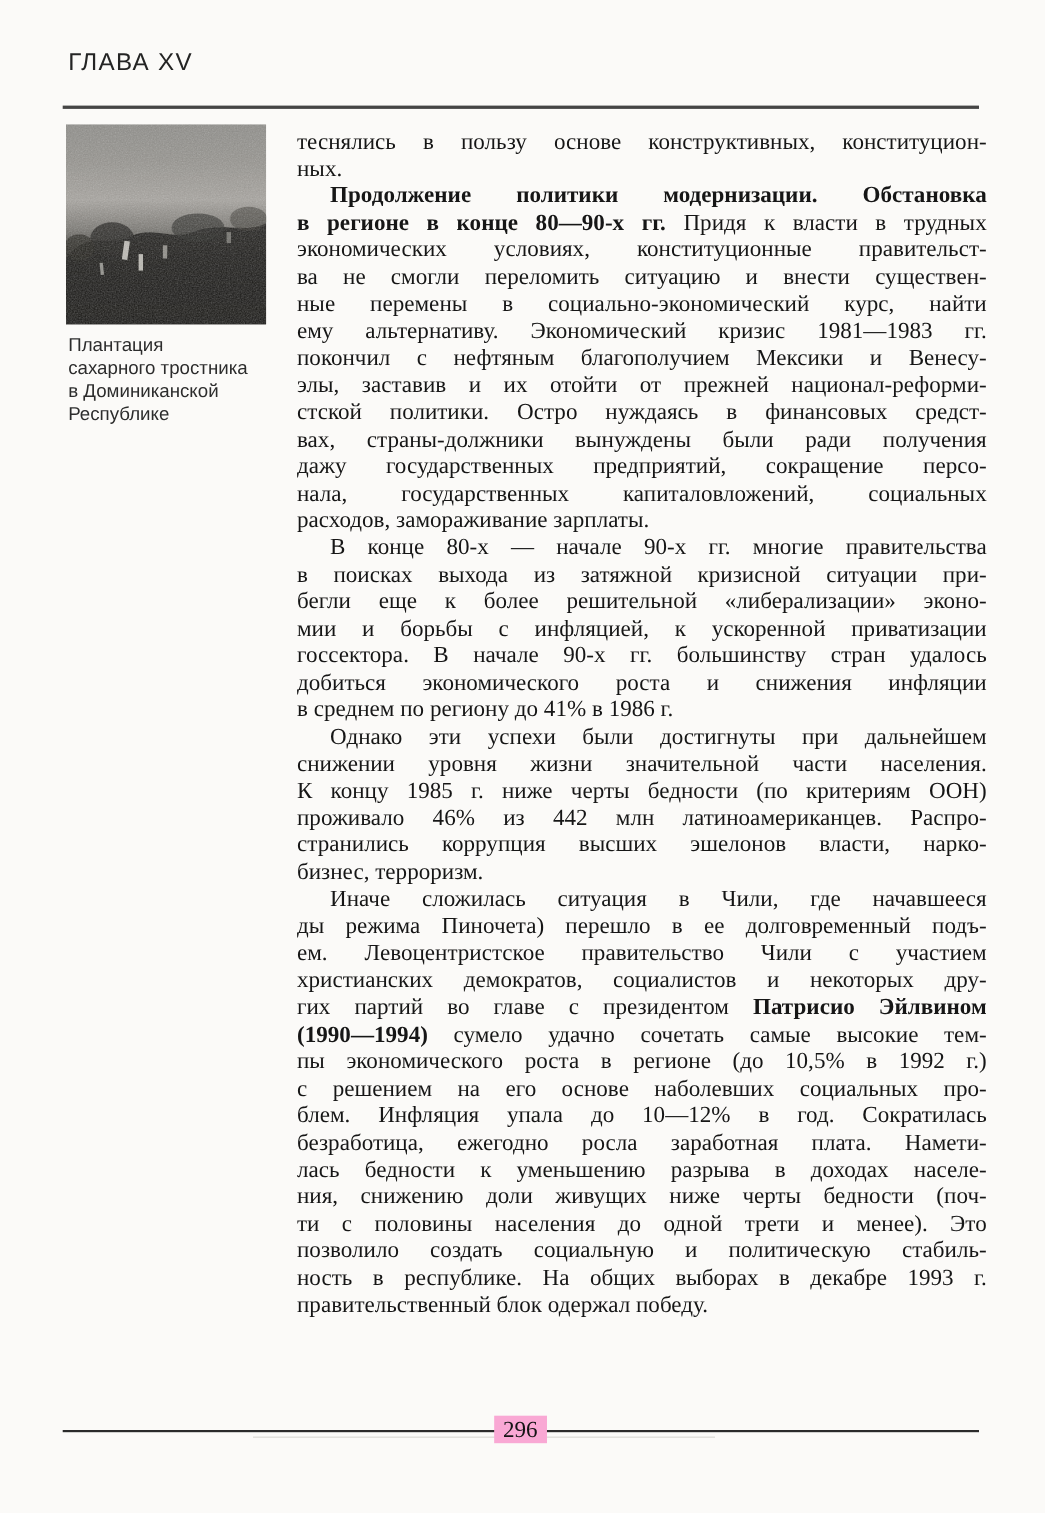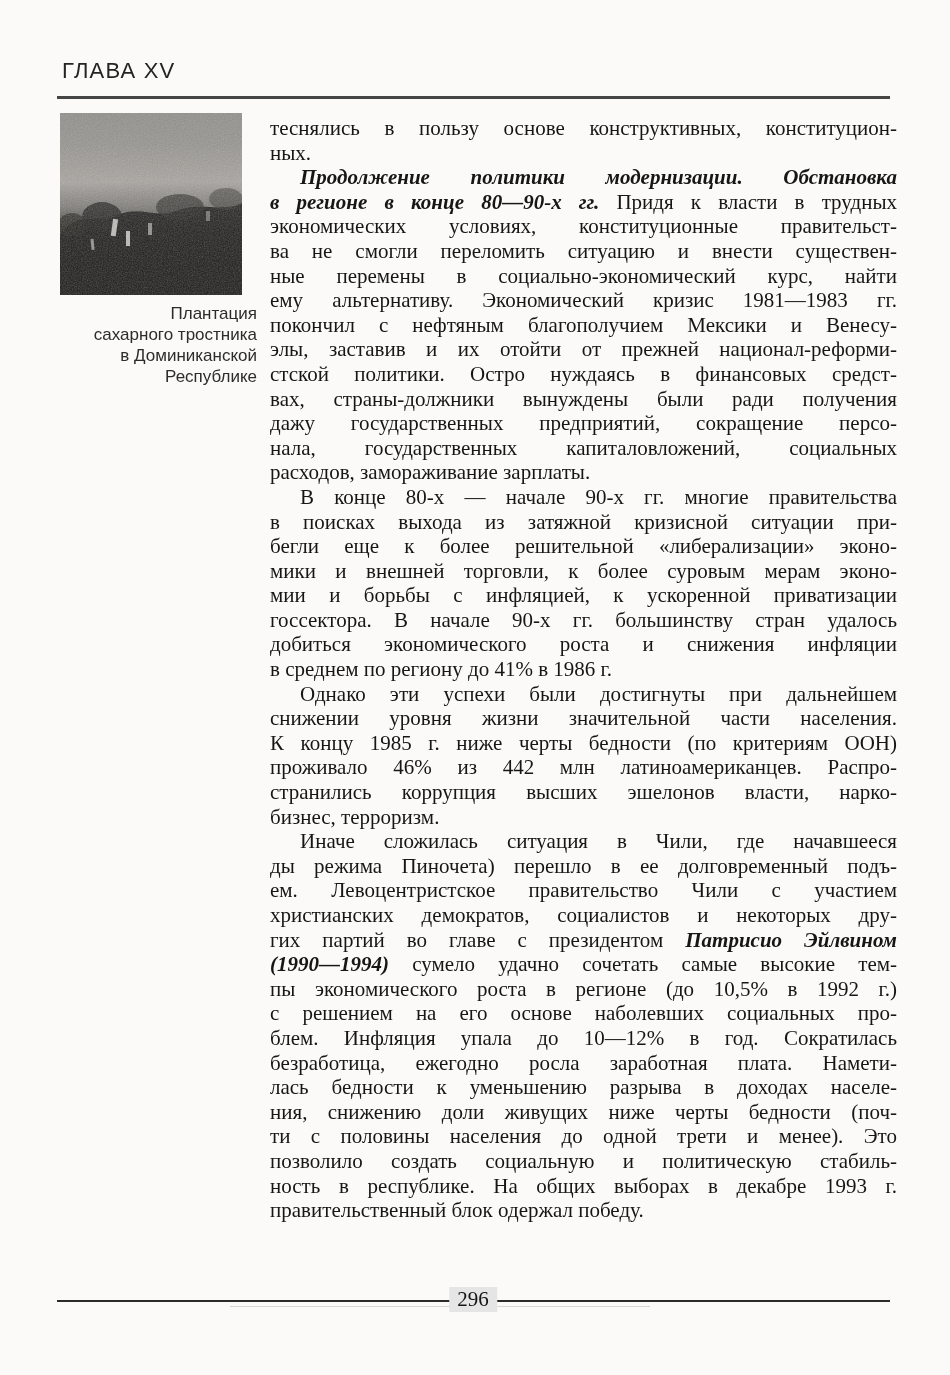--- a/index.html
+++ b/index.html
@@ -8,68 +8,68 @@
     background:#fbfaf8;
     font-family:"Liberation Serif", serif;
     color:#161616;
     position:relative;
     overflow:hidden;
   }
   .page{position:relative;width:950px;height:1375px;}
 
   
   .chapter-head{
-    position:absolute;left:62px;top:58px;
+    position:absolute;left:62px;top:44px;
     font-family:"Liberation Sans", sans-serif;
     font-size:22px;letter-spacing:1.2px;color:#242424;
   }
   .head-rule{
     position:absolute;left:57px;top:96px;width:833px;height:3px;
     background:#454545;
   }
 
   
   .photo{
     position:absolute;left:60px;top:113px;width:182px;height:182px;
     display:block;
   }
   .caption{
     position:absolute;left:62px;top:303px;width:195px;
     font-family:"Liberation Sans", sans-serif;
-    font-size:17px;line-height:21px;color:#2c2c2c;text-align:right;
+    font-size:17px;line-height:21px;color:#2c2c2c;
   }
 
   
   .bodytext{
     position:absolute;left:270px;top:116px;width:627px;
     font-size:21px;line-height:24.6px;
   }
   .tline{
     text-align:justify;
     text-align-last:justify;
     white-space:normal;
     height:24.6px;
   }
   .tline.last{text-align-last:left;}
   .tline.ind{text-indent:30px;}
-  .b{font-weight:bold;font-style:italic;}
+  .b{font-weight:bold;}
 
   
   .foot-rule{
     position:absolute;left:57px;top:1300px;width:833px;height:2px;
     background:#2b2b2b;
   }
   .foot-rule-shadow{
     position:absolute;left:230px;top:1306px;width:420px;height:1px;
     background:#d8d6d2;
   }
   .page-number{
     position:absolute;left:473px;top:1287px;
     transform:translateX(-50%);
-    background:#e5e5e5;
+    background:#f9a8d4;
     padding:0 8px;
     font-size:21px;color:#141414;
   }
 </style>
 </head>
 <body>
 
 <div class="page">
 
   <div class="chapter-head">ГЛАВА XV</div>
@@ -124,21 +124,20 @@
       <div class="tline"><span>покончил с нефтяным благополучием Мексики и Венесу-</span></div>
       <div class="tline"><span>элы, заставив и их отойти от прежней национал-реформи-</span></div>
       <div class="tline"><span>стской политики. Остро нуждаясь в финансовых средст-</span></div>
       <div class="tline"><span>вах, страны-должники вынуждены были ради получения</span></div>
       <div class="tline"><span>дажу государственных предприятий, сокращение персо-</span></div>
       <div class="tline"><span>нала, государственных капиталовложений, социальных</span></div>
       <div class="tline last"><span>расходов, замораживание зарплаты.</span></div>
       <div class="tline ind"><span>В конце 80-х — начале 90-х гг. многие правительства</span></div>
       <div class="tline"><span>в поисках выхода из затяжной кризисной ситуации при-</span></div>
       <div class="tline"><span>бегли еще к более решительной «либерализации» эконо-</span></div>
-      <div class="tline"><span>мики и внешней торговли, к более суровым мерам эконо-</span></div>
       <div class="tline"><span>мии и борьбы с инфляцией, к ускоренной приватизации</span></div>
       <div class="tline"><span>госсектора. В начале 90-х гг. большинству стран удалось</span></div>
       <div class="tline"><span>добиться экономического роста и снижения инфляции</span></div>
       <div class="tline last"><span>в среднем по региону до 41% в 1986 г.</span></div>
       <div class="tline ind"><span>Однако эти успехи были достигнуты при дальнейшем</span></div>
       <div class="tline"><span>снижении уровня жизни значительной части населения.</span></div>
       <div class="tline"><span>К концу 1985 г. ниже черты бедности (по критериям ООН)</span></div>
       <div class="tline"><span>проживало 46% из 442 млн латиноамериканцев. Распро-</span></div>
       <div class="tline"><span>странились коррупция высших эшелонов власти, нарко-</span></div>
       <div class="tline last"><span>бизнес, терроризм.</span></div>

